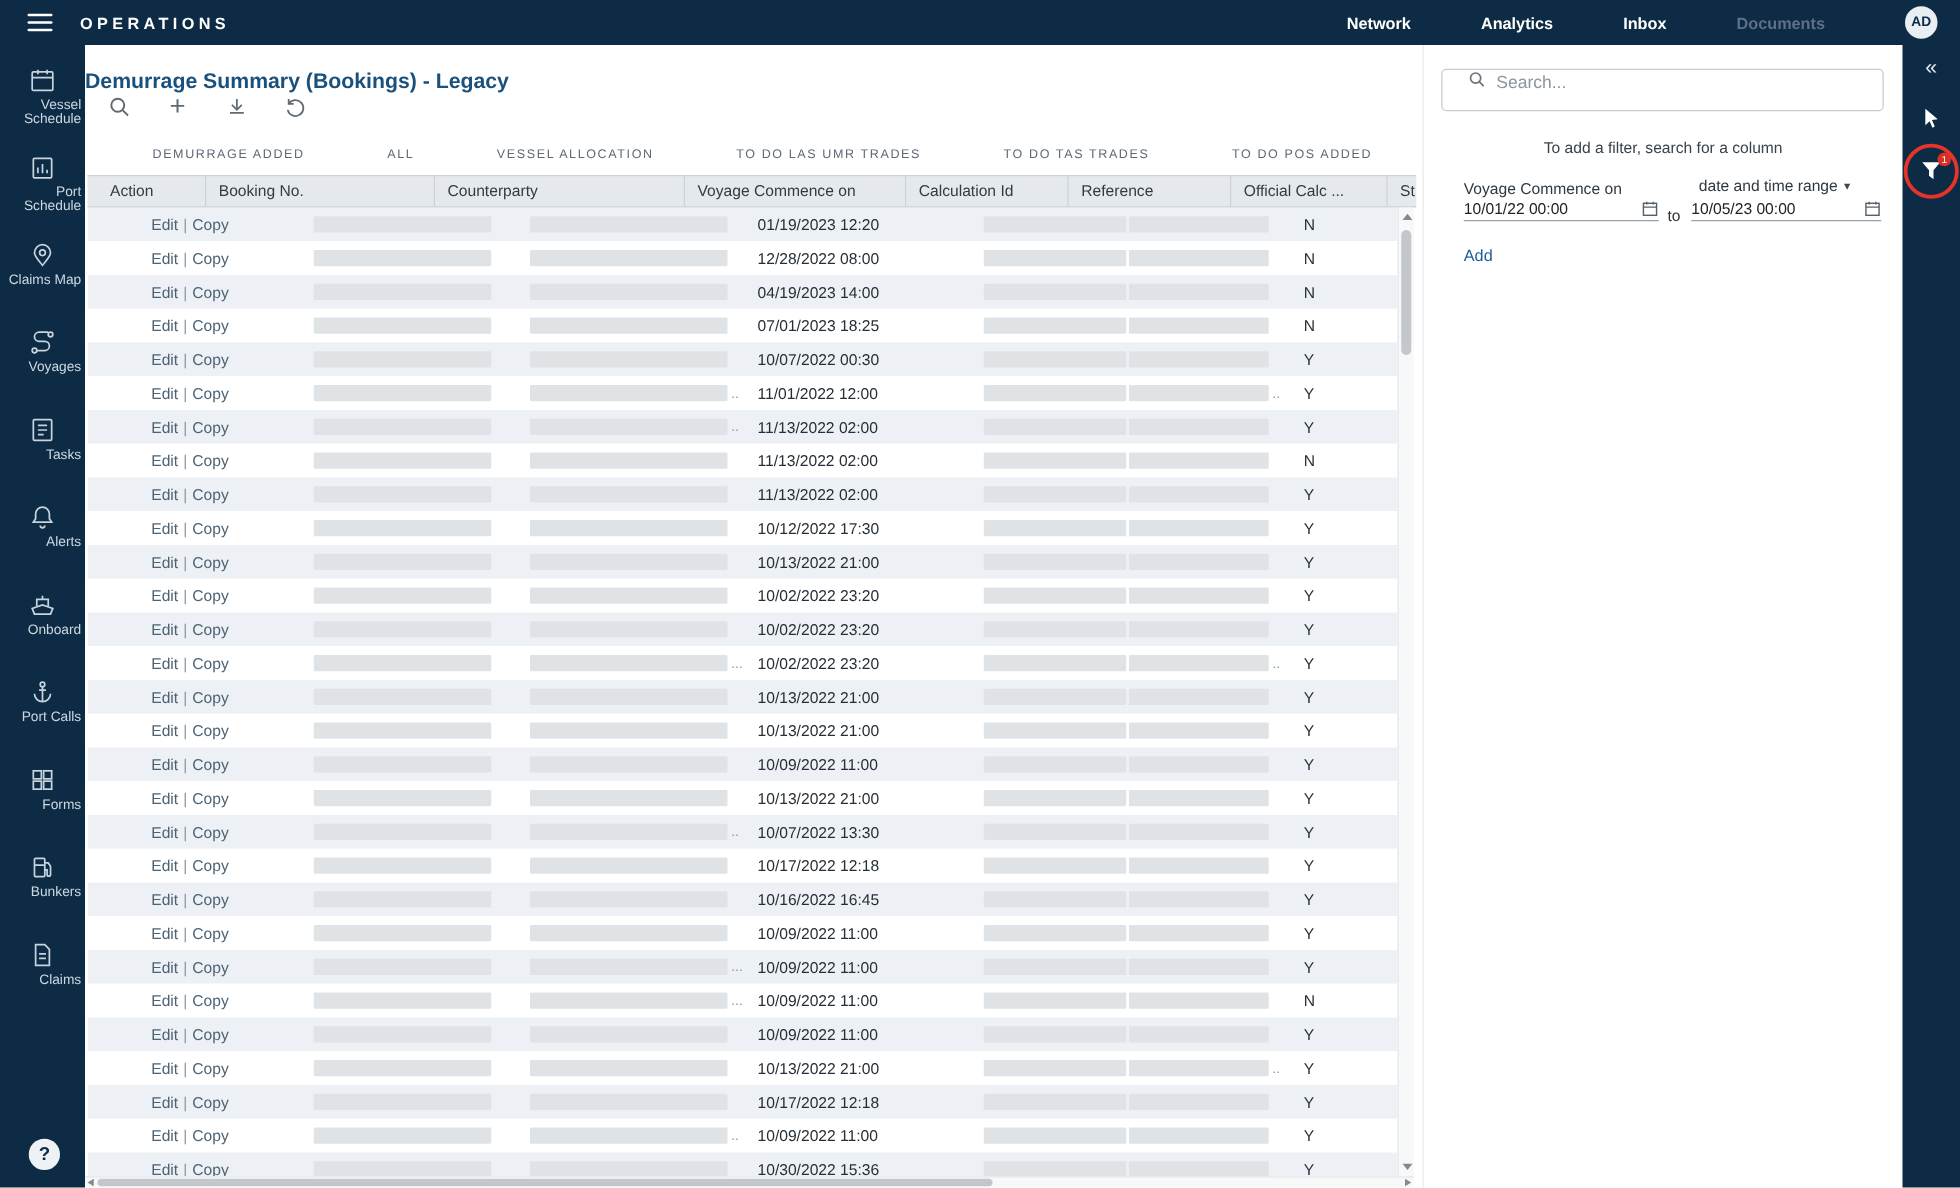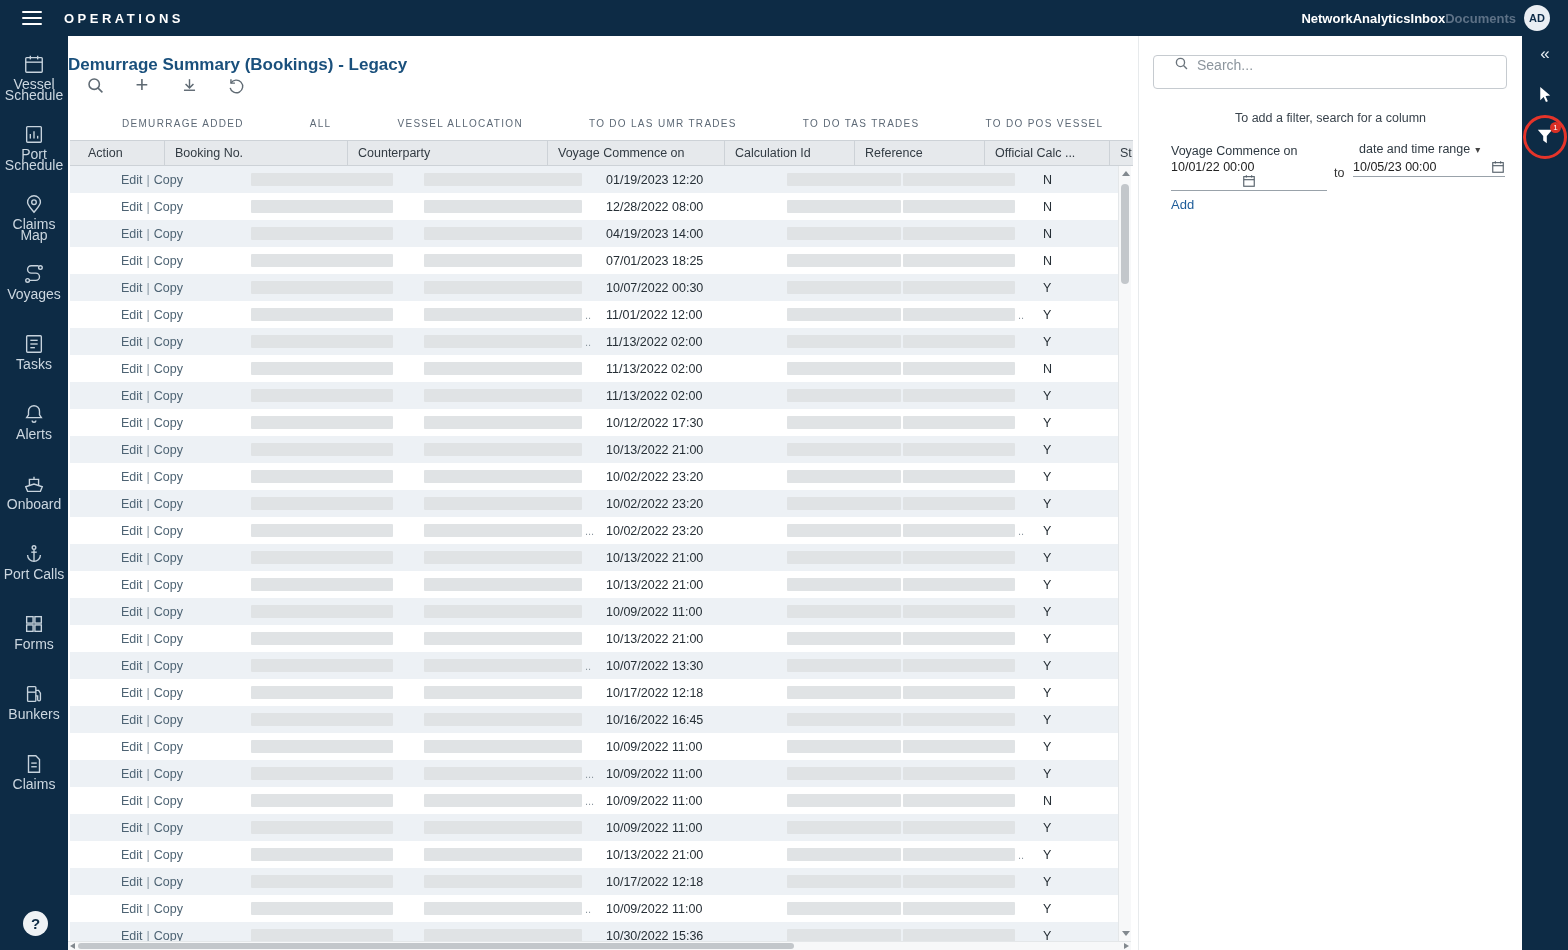--- a/index.html
+++ b/index.html
@@ -4,33 +4,33 @@
 <style>
   html,body{margin:0;padding:0;width:1568px;height:950px;overflow:hidden;
     font-family:"Liberation Sans",sans-serif;background:#fff;}
   
   .topbar{position:absolute;left:0;top:0;width:1568px;height:36px;background:#0d2b45;
     display:flex;align-items:center;color:#fff;z-index:5;}
   .hamburger{width:20px;height:14px;margin-left:22px;display:flex;flex-direction:column;
     justify-content:space-between;cursor:pointer;}
   .hamburger span{display:block;height:2px;background:#fff;border-radius:1px;}
   .brand{margin-left:22px;font-size:13px;font-weight:bold;letter-spacing:3.5px;}
-  .topnav{margin-left:auto;display:flex;align-items:center;margin-right:18px;}
+  .topnav{margin-left:auto;display:flex;align-items:center;gap:56px;margin-right:18px;}
   .topnav .navitem{font-size:13px;font-weight:bold;color:#fff;cursor:pointer;}
   .topnav .navitem.muted{color:#5d7186;}
   .avatar{width:26px;height:26px;border-radius:50%;background:#e9eef3;color:#0e2c49;
     font-size:11px;font-weight:bold;display:flex;align-items:center;justify-content:center;margin-left:8px;}
   
   .sidebar{position:absolute;left:0;top:36px;width:68px;height:914px;background:#0d2b45;
     display:flex;flex-direction:column;align-items:center;padding-top:12px;box-sizing:border-box;}
   .sideitem{width:68px;height:70px;display:flex;flex-direction:column;align-items:center;
     justify-content:flex-start;padding-top:5px;box-sizing:border-box;cursor:pointer;}
   .sideitem svg{flex:none;}
-  .sideitem .slabel{margin-top:4px;font-size:14px;line-height:11px;color:#ccd7e0;
-    text-align:center;width:62px;}
+  .sideitem .slabel{margin-top:4px;font-size:11px;line-height:11px;color:#ccd7e0;
+    text-align:right;width:62px;}
   .help-circle{position:absolute;left:23px;bottom:14px;width:25px;height:25px;border-radius:50%;
     background:#eef2f5;color:#0d2b45;font-size:15px;font-weight:bold;
     display:flex;align-items:center;justify-content:center;cursor:pointer;}
   
   .main{position:absolute;left:68px;top:36px;width:1070px;height:914px;background:#fff;overflow:hidden;}
   .main-title{position:absolute;left:0;top:8px;font-size:17px;font-weight:bold;color:#1a507c;}
   .toolbar{position:absolute;left:16px;top:38px;display:flex;align-items:center;gap:25px;}
   .tool{width:22px;height:22px;display:flex;align-items:center;justify-content:center;
     color:#5f6a73;cursor:pointer;}
   .tool.plus{font-size:22px;font-weight:400;line-height:20px;}
@@ -87,21 +87,21 @@
   .hint{position:absolute;left:0;top:75px;width:100%;text-align:center;font-size:12.5px;color:#39434c;}
   .flt-label{position:absolute;left:32px;top:108px;font-size:12.5px;color:#2e3942;}
   .flt-type{position:absolute;left:220px;top:106px;font-size:12.5px;color:#2e3942;cursor:pointer;
     display:flex;align-items:center;gap:5px;}
   .caret{font-size:10px;color:#444;}
   .datefield{position:absolute;top:124px;display:flex;align-items:center;
     border-bottom:1px solid #99a2aa;padding-bottom:2px;}
   .datefield input{border:none;outline:none;font-size:12.5px;color:#222;width:100%;
     font-family:"Liberation Sans",sans-serif;background:transparent;padding:0;}
   .datefield .calbtn{flex:none;cursor:pointer;display:flex;align-items:center;}
-  .df-from{left:32px;width:156px;flex-direction:column;}
+  .df-from{left:32px;width:156px;}
   .df-to{left:214px;width:152px;}
   .to-label{position:absolute;left:195px;top:130px;font-size:12.5px;color:#333;}
   .add-link{position:absolute;left:32px;top:161px;font-size:13px;color:#1d5c99;cursor:pointer;}
   .apply-btn{position:absolute;left:10px;top:873px;width:364px;height:27px;background:#fff;
     border:1px solid #8f9aa4;border-radius:2px;font-size:13.5px;font-weight:bold;color:#16222c;
     display:flex;align-items:center;justify-content:center;cursor:pointer;
     font-family:"Liberation Sans",sans-serif;}
   
   .rail{position:absolute;left:1522px;top:36px;width:46px;height:914px;background:#0d2b45;}
   .rail-collapse{position:absolute;left:0;top:8px;width:46px;text-align:center;color:#e6edf3;
@@ -252,21 +252,21 @@
         </svg>
     </span>
   </div>
 
   <div class="tabs">
     <span class="tab">DEMURRAGE ADDED</span>
     <span class="tab">ALL</span>
     <span class="tab">VESSEL ALLOCATION</span>
     <span class="tab">TO DO LAS UMR TRADES</span>
     <span class="tab">TO DO TAS TRADES</span>
-    <span class="tab">TO DO POS VESSEL</span>
+    <span class="tab">TO DO POS ADDED</span>
     <span class="tab-kebab">⋮</span>
     <span class="tab-add">+</span>
   </div>
 
   <div class="thead">
     <div class="th c-action">Action</div>
     <div class="th c-booking">Booking No.</div>
     <div class="th c-cp">Counterparty</div>
     <div class="th c-voy">Voyage Commence on</div>
     <div class="th c-calc">Calculation Id</div>

